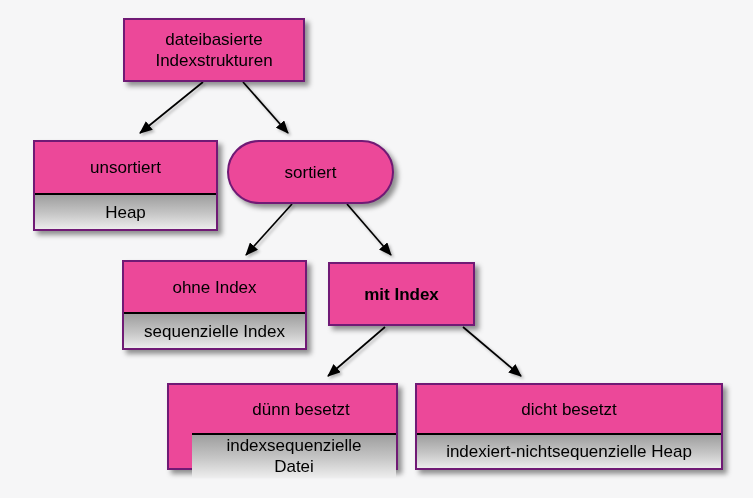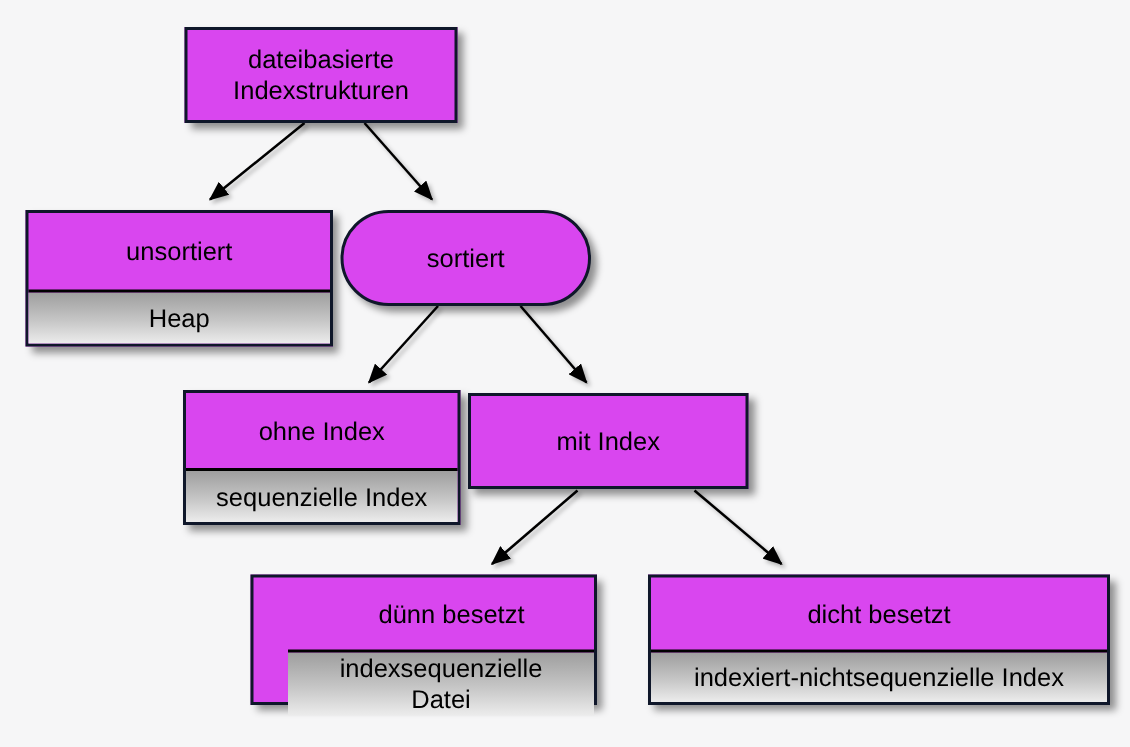--- a/index.html
+++ b/index.html
@@ -20,22 +20,22 @@
   #arrow-layer {
     position: absolute;
     left: 0; top: 0;
     width: 753px;
     height: 498px;
     filter: drop-shadow(2px 2px 1.5px rgba(0,0,0,0.28));
   }
   .node {
     position: absolute;
     box-sizing: border-box;
-    background: #d946ef;
-    border: 2px solid #0f172a;
+    background: #ec4899;
+    border: 2px solid #701a75;
     box-shadow: 4px 4px 5px rgba(0,0,0,0.42);
     display: flex;
     flex-direction: column;
     color: #000000;
     font-size: 17px;
     line-height: 21px;
   }
   .node-header {
     flex: 1 1 auto;
     display: flex;
@@ -49,32 +49,32 @@
     border-top: 2px solid #000000;
     background: linear-gradient(to bottom, #9e9e9e 0%, #c6c6c6 55%, #ececec 100%);
     display: flex;
     align-items: center;
     justify-content: center;
     text-align: center;
     padding: 0 20px;
   }
   
   #node-root          { left: 123px; top: 18px;  width: 182px; height: 64px; }
-  #node-unsortiert    { left: 17px;  top: 140px; width: 205px; height: 91px; }
+  #node-unsortiert    { left: 33px;  top: 140px; width: 185px; height: 91px; }
   #node-unsortiert    .node-header { flex: 0 0 51px; }
   #node-unsortiert    .node-footer { flex: 1 1 auto; }
   #node-sortiert      { left: 227px; top: 140px; width: 167px; height: 64px; border-radius: 32px; }
   #node-ohne-index    { left: 122px; top: 260px; width: 185px; height: 90px; }
   #node-ohne-index    .node-header { flex: 0 0 50px; }
   #node-ohne-index    .node-footer { flex: 1 1 auto; }
-  #node-mit-index     { left: 312px; top: 262px; width: 187px; height: 64px; }
+  #node-mit-index     { left: 328px; top: 262px; width: 147px; height: 64px; font-weight: bold; }
   #node-duenn-besetzt { left: 167px; top: 383px; width: 231px; height: 87px; }
   #node-duenn-besetzt .node-header { flex: 0 0 48px; padding-left: 41px; }
   #node-duenn-besetzt .node-footer { flex: 1 1 auto; margin-left: 23px; }
-  #node-dicht-besetzt { left: 415px; top: 383px; width: 308px; height: 87px; margin-left: 17px; }
+  #node-dicht-besetzt { left: 415px; top: 383px; width: 308px; height: 87px; }
   #node-dicht-besetzt .node-header { flex: 0 0 48px; }
   #node-dicht-besetzt .node-footer { flex: 1 1 auto; }
 </style>
 </head>
 <body>
 
 <div id="canvas">
 
   <svg id="arrow-layer" viewBox="0 0 753 498" xmlns="http://www.w3.org/2000/svg">
     <defs>
@@ -112,16 +112,16 @@
     <div class="node-header">mit Index</div>
   </div>
 
   <div class="node" id="node-duenn-besetzt">
     <div class="node-header">dünn besetzt</div>
     <div class="node-footer">indexsequenzielle Datei</div>
   </div>
 
   <div class="node" id="node-dicht-besetzt">
     <div class="node-header">dicht besetzt</div>
-    <div class="node-footer">indexiert-nichtsequenzielle Index</div>
+    <div class="node-footer">indexiert-nichtsequenzielle Heap</div>
   </div>
 
 </div>
 
 </body></html>

